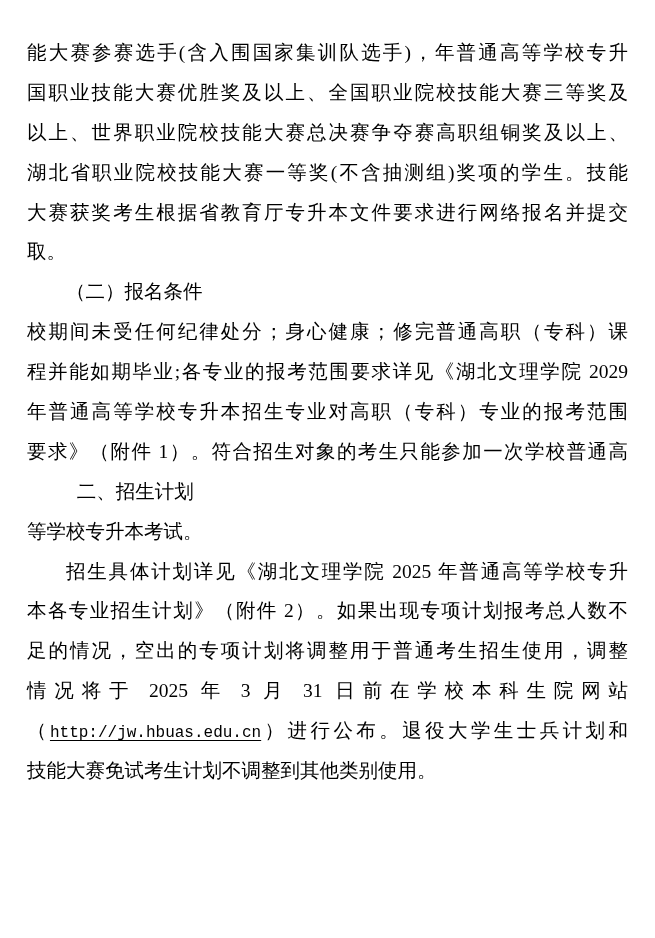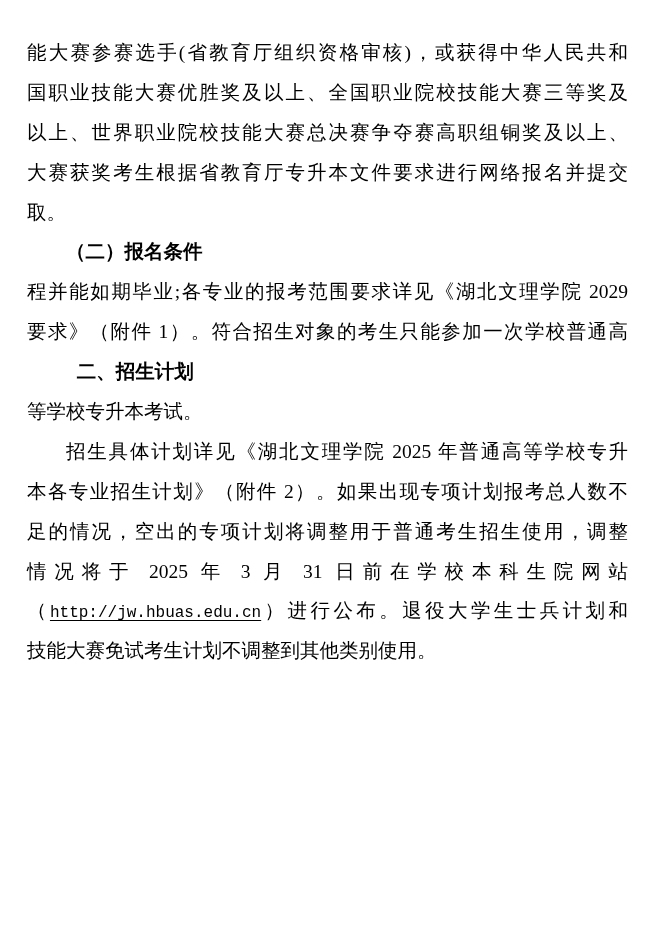--- a/index.html
+++ b/index.html
@@ -30,44 +30,47 @@
     text-align-last: justify;
     -moz-text-align-last: justify;
     text-justify: inter-character;
     white-space: normal;
   }
   
   .end { text-align: left; }
   
   .ind { text-indent: 2em; }
   
-  .h  { font-weight: 700; }
+  .h  { font-weight: 400; }
   .h2 { text-indent: 2em; }
   .h1 { text-indent: 2.55em; }
   .url {
     font-family: "Liberation Mono", "DejaVu Sans Mono", monospace;
     font-size: 16px;
     text-decoration: underline;
     text-underline-offset: 3px;
     color: #000000;
   }
 </style>
 </head>
 <body>
 
 <div class="page">
-  <div class="line j">能大赛参赛选手(省教育厅组织资格审核)，或获得中华人民共和</div>
+  <div class="line j">能大赛参赛选手(含入围国家集训队选手)，年普通高等学校专升</div>
   <div class="line j">国职业技能大赛优胜奖及以上、全国职业院校技能大赛三等奖及</div>
   <div class="line j">以上、世界职业院校技能大赛总决赛争夺赛高职组铜奖及以上、</div>
+  <div class="line j">湖北省职业院校技能大赛一等奖(不含抽测组)奖项的学生。技能</div>
   <div class="line j">大赛获奖考生根据省教育厅专升本文件要求进行网络报名并提交</div>
   <div class="line end">取。</div>
 
   <div class="line h h2">（二）报名条件</div>
 
+  <div class="line j">校期间未受任何纪律处分；身心健康；修完普通高职（专科）课</div>
   <div class="line j">程并能如期毕业;各专业的报考范围要求详见《湖北文理学院 2029</div>
+  <div class="line j">年普通高等学校专升本招生专业对高职（专科）专业的报考范围</div>
   <div class="line j">要求》（附件 1）。符合招生对象的考生只能参加一次学校普通高</div>
   <div class="line h h1">二、招生计划</div>
 
   <div class="line end">等学校专升本考试。</div>
 
   <div class="line j ind">招生具体计划详见《湖北文理学院 2025 年普通高等学校专升</div>
   <div class="line j">本各专业招生计划》（附件 2）。如果出现专项计划报考总人数不</div>
   <div class="line j">足的情况，空出的专项计划将调整用于普通考生招生使用，调整</div>
   <div class="line j">情况将于 2025 年 3 月 31 日前在学校本科生院网站</div>
 

